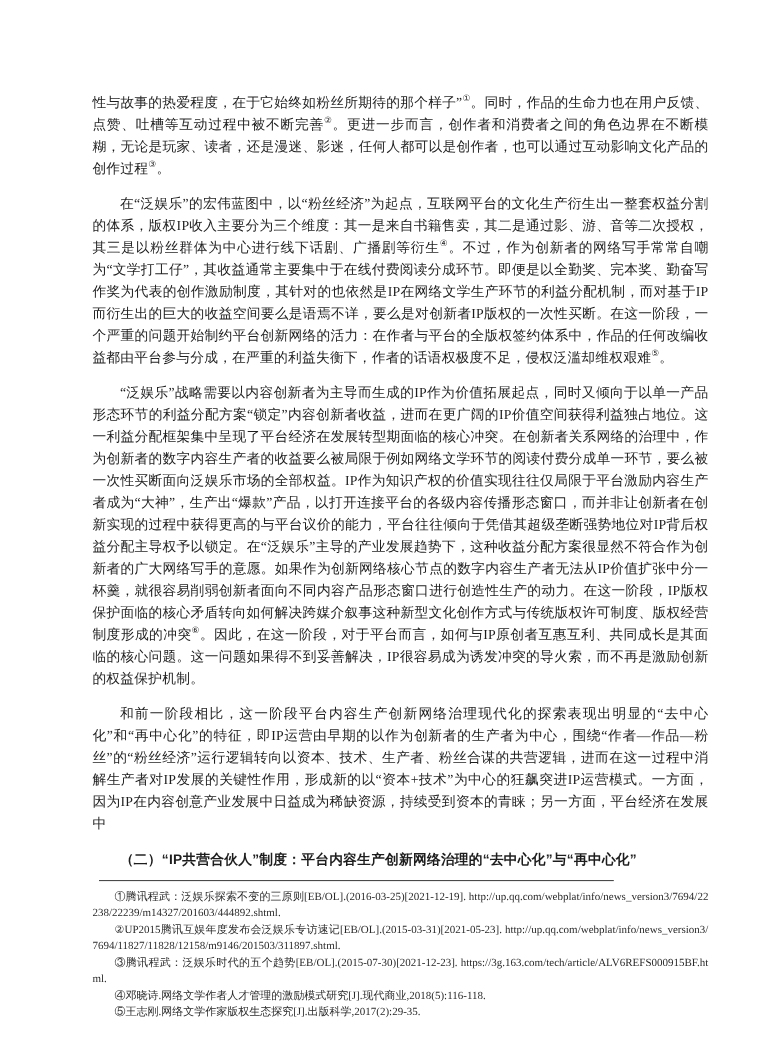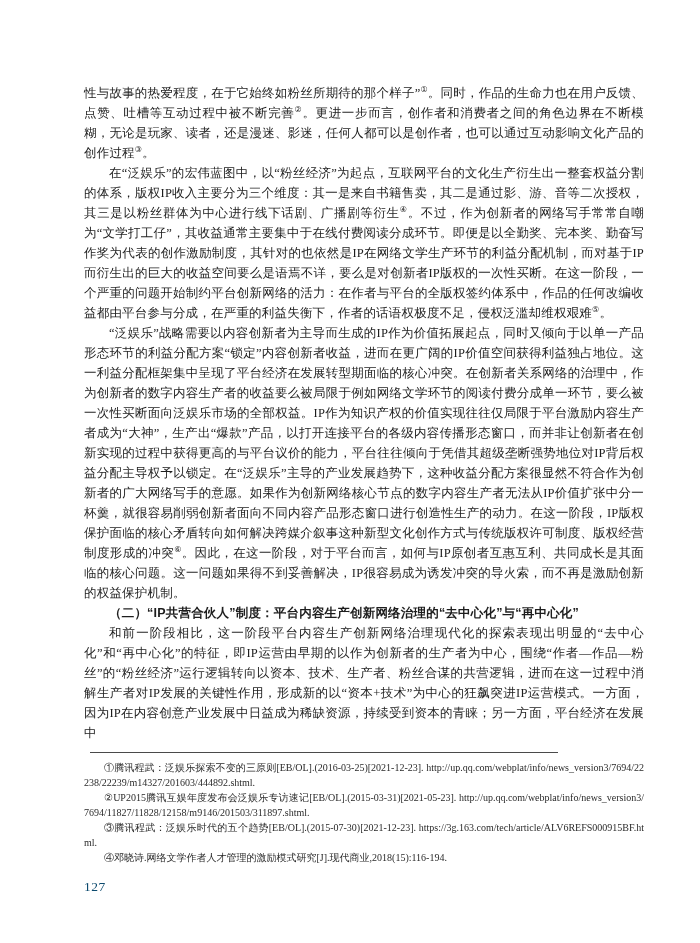--- a/index.html
+++ b/index.html
@@ -22,21 +22,21 @@
     top: 83px;
     width: 560px;
   }
   .para {
     margin: 0;
     font-size: 12.5px;
     line-height: 20px;
     text-align: justify;
     letter-spacing: 0.2px;
   }
-  .para.indent { text-indent: 2em; }
+  .para.indent { text-indent: 2em; margin-top: 12px; }
   .para.heading {
     font-weight: 700;
     font-family: "Liberation Sans", "DejaVu Sans", sans-serif;
     font-size: 12.5px;
   }
   sup.fnref {
     font-size: 8px;
     line-height: 0;
     vertical-align: super;
   }
@@ -66,25 +66,26 @@
 </style>
 </head>
 <body>
 
 <div class="page">
   <div class="content">
     <div>
         <p class="para"><span>性与故事的热爱程度，在于它始终如粉丝所期待的那个样子”</span><sup class="fnref">①</sup><span>。同时，作品的生命力也在用户反馈、点赞、吐槽等互动过程中被不断完善</span><sup class="fnref">②</sup><span>。更进一步而言，创作者和消费者之间的角色边界在不断模糊，无论是玩家、读者，还是漫迷、影迷，任何人都可以是创作者，也可以通过互动影响文化产品的创作过程</span><sup class="fnref">③</sup><span>。</span></p>
         <p class="para indent"><span>在“泛娱乐”的宏伟蓝图中，以“粉丝经济”为起点，互联网平台的文化生产衍生出一整套权益分割的体系，版权IP收入主要分为三个维度：其一是来自书籍售卖，其二是通过影、游、音等二次授权，其三是以粉丝群体为中心进行线下话剧、广播剧等衍生</span><sup class="fnref">④</sup><span>。不过，作为创新者的网络写手常常自嘲为“文学打工仔”，其收益通常主要集中于在线付费阅读分成环节。即便是以全勤奖、完本奖、勤奋写作奖为代表的创作激励制度，其针对的也依然是IP在网络文学生产环节的利益分配机制，而对基于IP而衍生出的巨大的收益空间要么是语焉不详，要么是对创新者IP版权的一次性买断。在这一阶段，一个严重的问题开始制约平台创新网络的活力：在作者与平台的全版权签约体系中，作品的任何改编收益都由平台参与分成，在严重的利益失衡下，作者的话语权极度不足，侵权泛滥却维权艰难</span><sup class="fnref">⑤</sup><span>。</span></p>
         <p class="para indent"><span>“泛娱乐”战略需要以内容创新者为主导而生成的IP作为价值拓展起点，同时又倾向于以单一产品形态环节的利益分配方案“锁定”内容创新者收益，进而在更广阔的IP价值空间获得利益独占地位。这一利益分配框架集中呈现了平台经济在发展转型期面临的核心冲突。在创新者关系网络的治理中，作为创新者的数字内容生产者的收益要么被局限于例如网络文学环节的阅读付费分成单一环节，要么被一次性买断面向泛娱乐市场的全部权益。IP作为知识产权的价值实现往往仅局限于平台激励内容生产者成为“大神”，生产出“爆款”产品，以打开连接平台的各级内容传播形态窗口，而并非让创新者在创新实现的过程中获得更高的与平台议价的能力，平台往往倾向于凭借其超级垄断强势地位对IP背后权益分配主导权予以锁定。在“泛娱乐”主导的产业发展趋势下，这种收益分配方案很显然不符合作为创新者的广大网络写手的意愿。如果作为创新网络核心节点的数字内容生产者无法从IP价值扩张中分一杯羹，就很容易削弱创新者面向不同内容产品形态窗口进行创造性生产的动力。在这一阶段，IP版权保护面临的核心矛盾转向如何解决跨媒介叙事这种新型文化创作方式与传统版权许可制度、版权经营制度形成的冲突</span><sup class="fnref">⑥</sup><span>。因此，在这一阶段，对于平台而言，如何与IP原创者互惠互利、共同成长是其面临的核心问题。这一问题如果得不到妥善解决，IP很容易成为诱发冲突的导火索，而不再是激励创新的权益保护机制。</span></p>
+        <p class="para indent"><span>和前一阶段相比，这一阶段平台内容生产创新网络治理现代化的探索表现出明显的“去中心化”和“再中心化”的特征，即IP运营由早期的以作为创新者的生产者为中心，围绕“作者—作品—粉丝”的“粉丝经济”运行逻辑转向以资本、技术、生产者、粉丝合谋的共营逻辑，进而在这一过程中消解生产者对IP发展的关键性作用，形成新的以“资本+技术”为中心的狂飙突进IP运营模式。一方面，因为IP在内容创意产业发展中日益成为稀缺资源，持续受到资本的青睐；另一方面，平台经济在发展中</span></p>
         <p class="para indent heading"><span>（二）“IP共营合伙人”制度：平台内容生产创新网络治理的“去中心化”与“再中心化”</span></p>
-        <p class="para indent"><span>和前一阶段相比，这一阶段平台内容生产创新网络治理现代化的探索表现出明显的“去中心化”和“再中心化”的特征，即IP运营由早期的以作为创新者的生产者为中心，围绕“作者—作品—粉丝”的“粉丝经济”运行逻辑转向以资本、技术、生产者、粉丝合谋的共营逻辑，进而在这一过程中消解生产者对IP发展的关键性作用，形成新的以“资本+技术”为中心的狂飙突进IP运营模式。一方面，因为IP在内容创意产业发展中日益成为稀缺资源，持续受到资本的青睐；另一方面，平台经济在发展中</span></p>
       </div>
     <hr class="fn-sep">
     <div>
-        <p class="footnote">①腾讯程武：泛娱乐探索不变的三原则[EB/OL].(2016-03-25)[2021-12-23]. http://up.qq.com/webplat/info/news_version3/7694/22238/22239/m14327/201603/444892.shtml.</p>
+        <p class="footnote">①腾讯程武：泛娱乐探索不变的三原则[EB/OL].(2016-03-25)[2021-12-19]. http://up.qq.com/webplat/info/news_version3/7694/22238/22239/m14327/201603/444892.shtml.</p>
         <p class="footnote">②UP2015腾讯互娱年度发布会泛娱乐专访速记[EB/OL].(2015-03-31)[2021-05-23]. http://up.qq.com/webplat/info/news_version3/7694/11827/11828/12158/m9146/201503/311897.shtml.</p>
         <p class="footnote">③腾讯程武：泛娱乐时代的五个趋势[EB/OL].(2015-07-30)[2021-12-23]. https://3g.163.com/tech/article/ALV6REFS000915BF.html.</p>
-        <p class="footnote">④邓晓诗.网络文学作者人才管理的激励模式研究[J].现代商业,2018(15):116-194.</p>
+        <p class="footnote">④邓晓诗.网络文学作者人才管理的激励模式研究[J].现代商业,2018(5):116-118.</p>
+        <p class="footnote">⑤王志刚.网络文学作家版权生态探究[J].出版科学,2017(2):29-35.</p>
       </div>
     <div class="page-num">127</div>
   </div>
 </div>
 
 </body></html>

